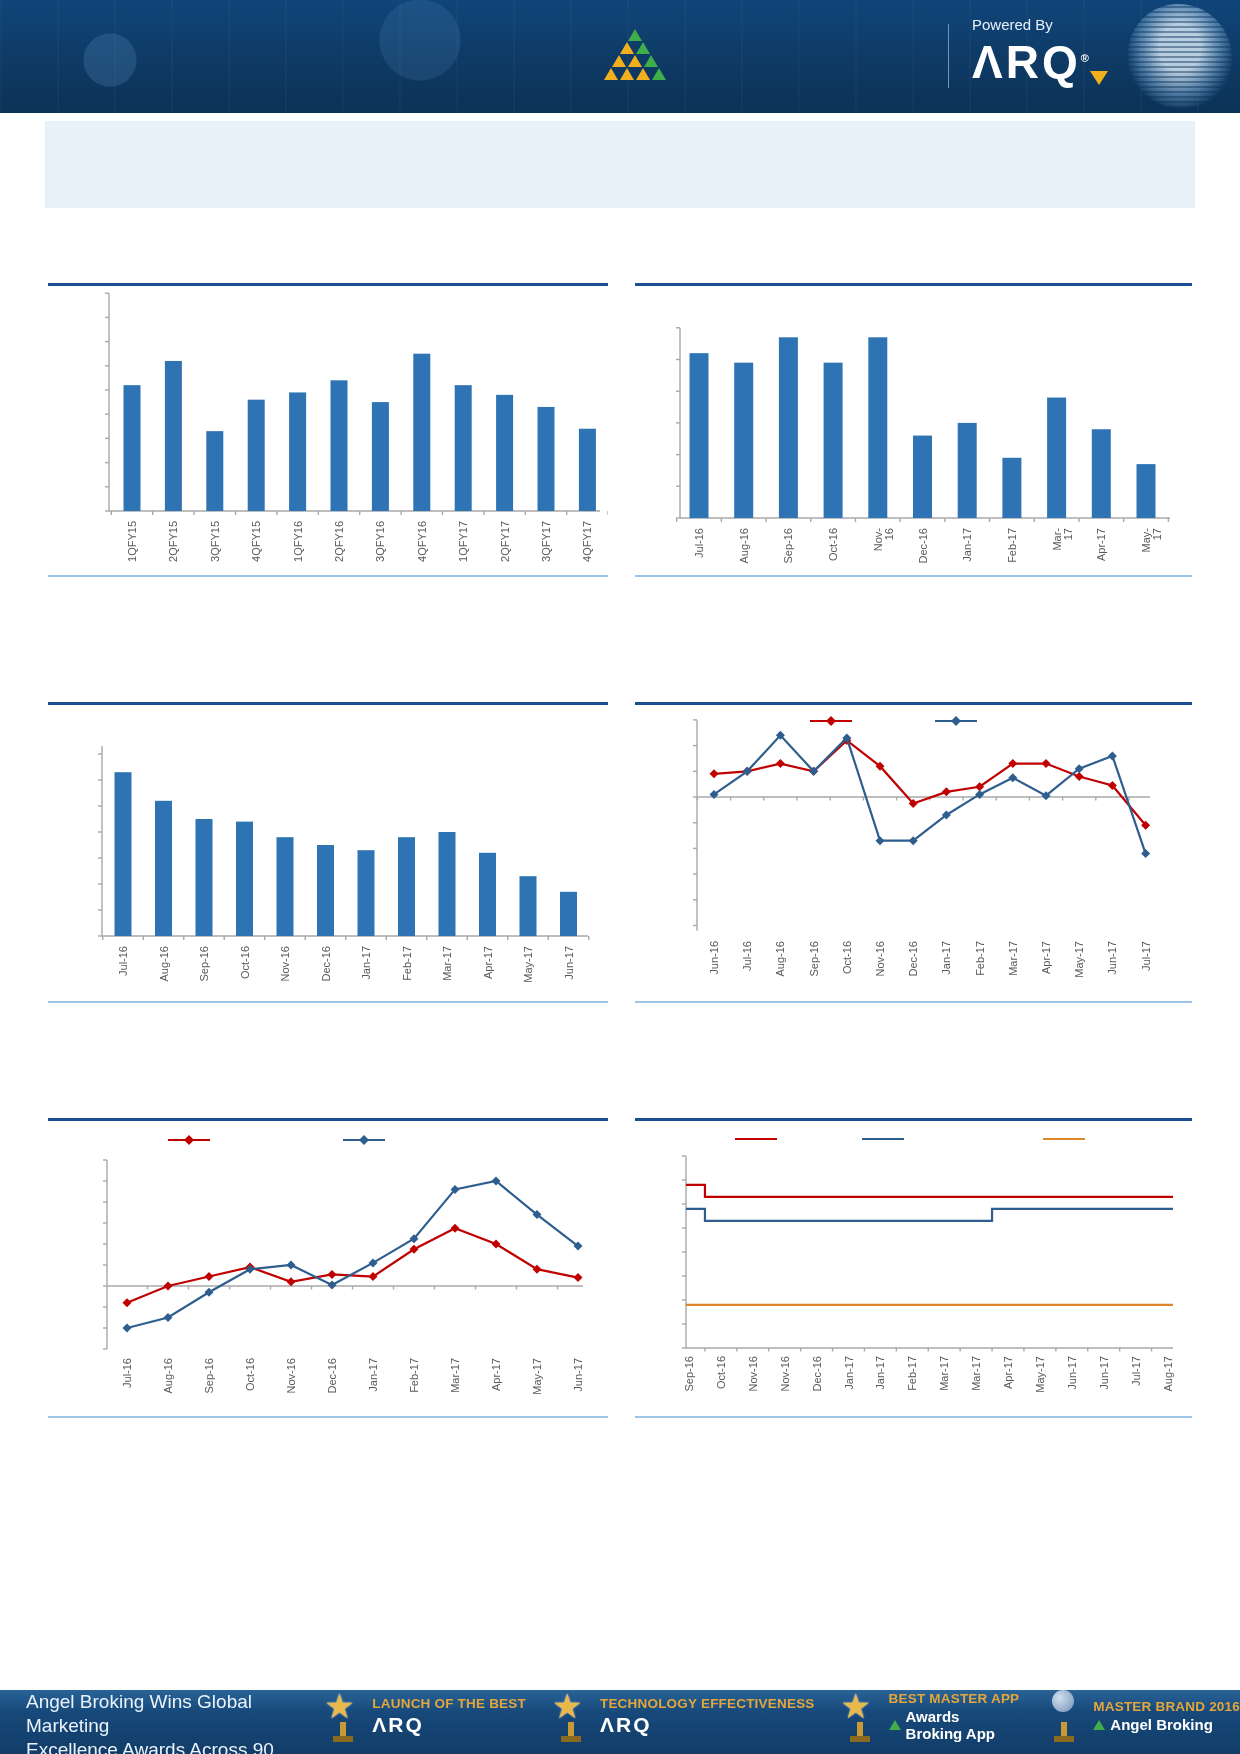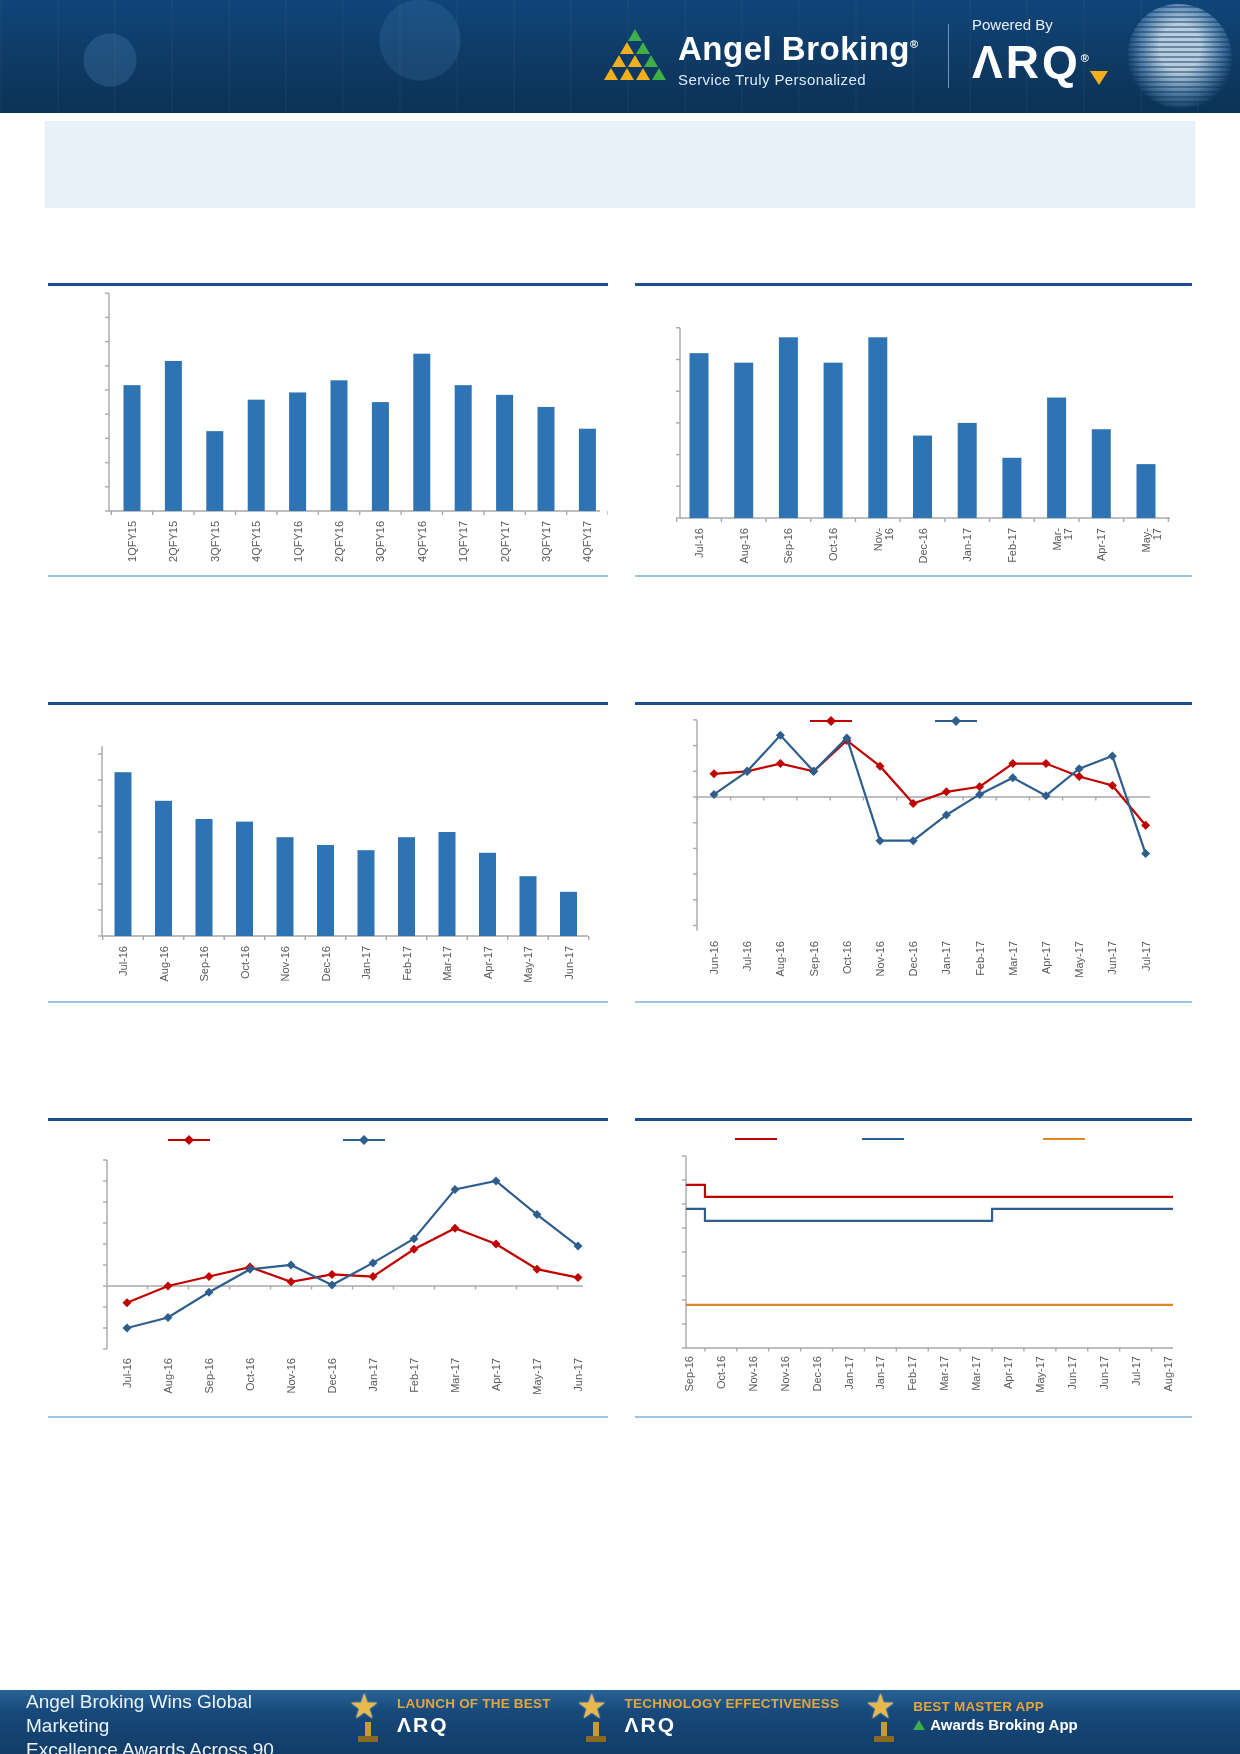--- a/index.html
+++ b/index.html
@@ -91,24 +91,20 @@
             <span class="tri"></span>
             <span class="tri"></span>
             <span class="tri g"></span>
           </div>
         <div class="row">
             <span class="tri"></span>
             <span class="tri"></span>
             <span class="tri"></span>
             <span class="tri g"></span>
           </div>
-      </div>
-      <div class="brand-text">
-        <div class="brand-name"><span>Angel Broking</span><sup>®</sup></div>
-        <div class="brand-tag">Service Truly Personalized</div>
       </div>
     </div>
     <div class="vdiv"></div>
     <div class="powered">
       <div class="powered-label">Powered By</div>
       <div class="arq"><span>ΛRQ</span><sup>®</sup><span class="arq-tri"></span></div>
     </div>
     <div class="head-gfx"></div>
   </div>
 
@@ -507,16 +503,30 @@
             <span class="base"></span>
           </span>
         <span>
           <div class="award-title">BEST MASTER APP</div>
           <div class="award-sub">
               <span class="mini-tri"></span>
               <span>Awards Broking App</span>
             </div>
         </span>
       </div>
+      <div class="award">
+        <span class="trophy">
+            <span class="globe"></span>
+            <span class="stem"></span>
+            <span class="base"></span>
+          </span>
+        <span>
+          <div class="award-title">MASTER BRAND 2016</div>
+          <div class="award-sub">
+              <span class="mini-tri"></span>
+              <span>Angel Broking</span>
+            </div>
+        </span>
+      </div>
     </div>
   </div>
 
 </div>
 
 </body></html>

